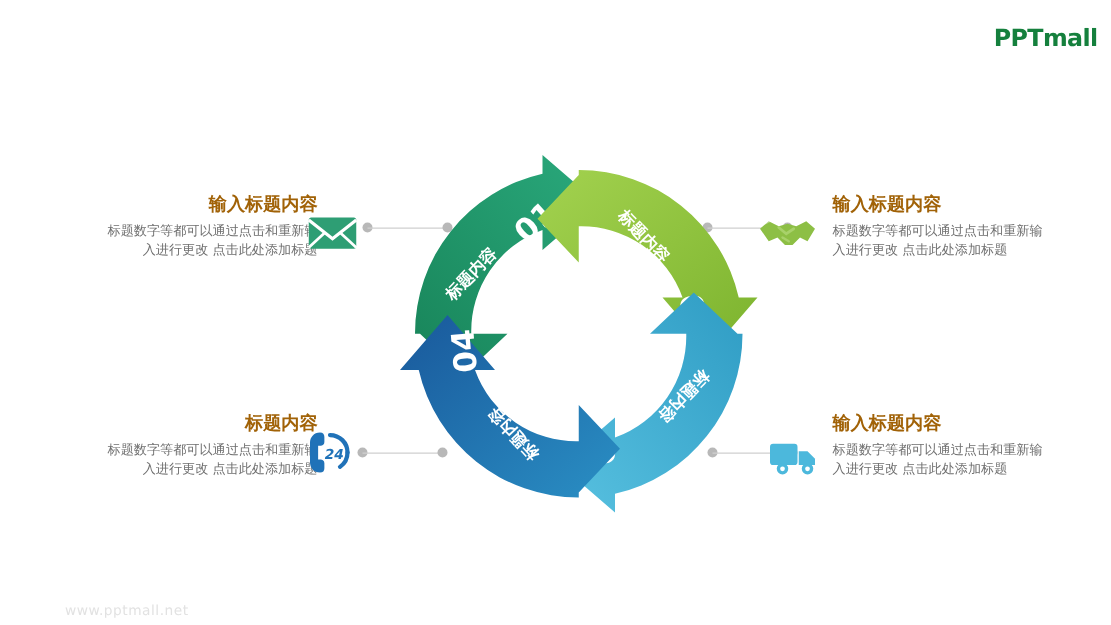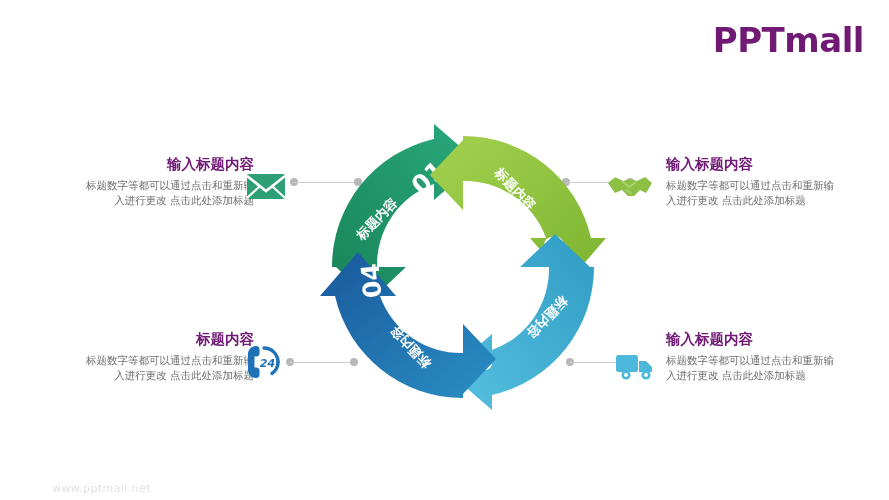--- a/index.html
+++ b/index.html
@@ -13,46 +13,46 @@
     position: relative;
     overflow: hidden;
     font-family: "DejaVu Sans", "Liberation Sans", sans-serif;
     color: #444444;
   }
 
   
   .brand-logo {
     position: absolute;
     top: 20px;
-    right: 25px;
-    font-size: 34px;
+    right: 11px;
+    font-size: 19px;
     font-weight: bold;
     letter-spacing: -0.5px;
-    color: #701a75;
+    color: #15803d;
     font-family: "DejaVu Sans", "Liberation Sans", sans-serif;
     user-select: none;
   }
   .footer-url {
     position: absolute;
     left: 52px;
     bottom: 5px;
     font-size: 11px;
     color: #e2e2e2;
     letter-spacing: 0.4px;
   }
 
   
   .label-block {
     position: absolute;
     width: 178px;
   }
   .label-block .title {
     font-size: 14.5px;
     font-weight: bold;
-    color: #701a75;
+    color: #a16207;
     line-height: 1.3;
     margin-bottom: 4px;
     white-space: nowrap;
   }
   .label-block .desc {
     font-size: 10.5px;
     line-height: 1.45;
     color: #6f6f6f;
   }
   .label-left { text-align: right; }

